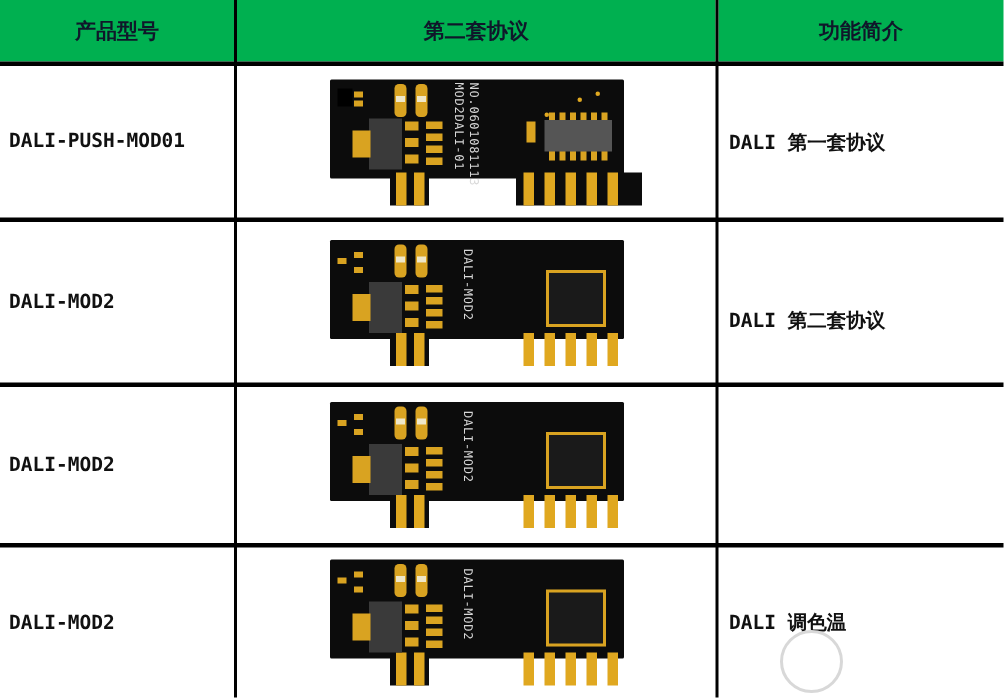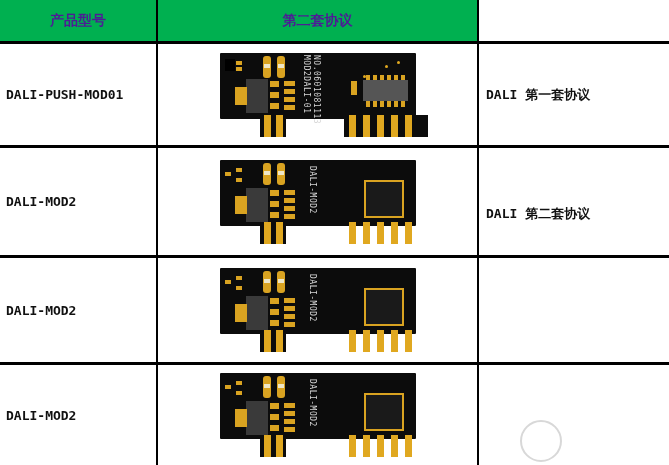--- a/index.html
+++ b/index.html
@@ -1,21 +1,21 @@
 <!DOCTYPE html>
 <html><head>
   <meta charset="utf-8">
   <style>
     html, body { margin: 0; padding: 0; background: #ffffff; }
     body { width: 669px; height: 465px; overflow: hidden; position: relative;
            font-family: "DejaVu Sans Mono", "Liberation Mono", monospace; }
     .table { position: absolute; left: 0; top: 0; width: 669px; height: 465px; }
     .hdr { position: absolute; top: 0; height: 41px; background: #00B050;
            display: flex; align-items: center; justify-content: center;
-           font-family: "DejaVu Sans", sans-serif; font-weight: bold; font-size: 14px; color: #4c1d95; }
+           font-family: "DejaVu Sans", sans-serif; font-weight: bold; font-size: 14px; color: #0f172a; }
     .hline { position: absolute; left: 0; width: 669px; height: 3px; background: #000; }
     .vline { position: absolute; width: 2px; background: #000; }
     .cell { position: absolute; display: flex; align-items: center; }
     .model { left: 0; width: 156px; padding-left: 6px; box-sizing: border-box;
              font-weight: bold; font-size: 13px; color: #111; letter-spacing: 0; }
     .func { left: 479px; width: 190px; padding-left: 7px; box-sizing: border-box;
             font-weight: bold; font-size: 13px; color: #111; white-space: pre; }
     .img { left: 158px; width: 319px; justify-content: center; }
 
     
@@ -39,20 +39,21 @@
     .wm-url { position: absolute; left: 42px; top: 27px; font-family: "DejaVu Sans", sans-serif;
               font-size: 11px; color: #d0d0d0; }
   </style>
 </head>
 <body>
 
 <div class="table">
 
   <div class="hdr" style="left:0;width:156px;">产品型号</div>
   <div class="hdr" style="left:158px;width:319px;">第二套协议</div>
+  <div class="hdr" style="left:479px;width:190px;">功能简介</div>
 
   <div class="vline" style="left:156px;top:0;height:465px;"></div>
   <div class="vline" style="left:477px;top:0;height:465px;"></div>
   <div class="hline" style="top:41px;"></div>
   <div class="hline" style="top:145px;"></div>
   <div class="hline" style="top:255px;"></div>
   <div class="hline" style="top:362px;"></div>
 
   <div class="cell model" style="top:44px;height:101px;">DALI-PUSH-MOD01</div>
   <div class="cell img" style="top:44px;height:101px;">
@@ -198,17 +199,18 @@
       <div class="pad" style="left:50px;top:41px;width:9px;height:6px;"></div>
       <div class="pad" style="left:50px;top:52px;width:9px;height:6px;"></div>
       <div class="pad" style="left:64px;top:30px;width:11px;height:5px;"></div>
       <div class="pad" style="left:64px;top:38px;width:11px;height:5px;"></div>
       <div class="pad" style="left:64px;top:46px;width:11px;height:5px;"></div>
       <div class="pad" style="left:64px;top:54px;width:11px;height:5px;"></div>
       <div class="label" style="left:88px;top:6px;height:60px;">DALI-MOD2</div>
       <div class="ic" style="left:144px;top:20px;width:36px;height:34px;background:#1a1a1a;border:2px solid #d9a321;"></div>
     </div>
   </div>
+  <div class="cell func" style="top:365px;height:100px;">DALI 调色温</div>
 </div>
 
 <div class="watermark">
   <div class="wm-circle"></div>
 </div>
 
 </body></html>

